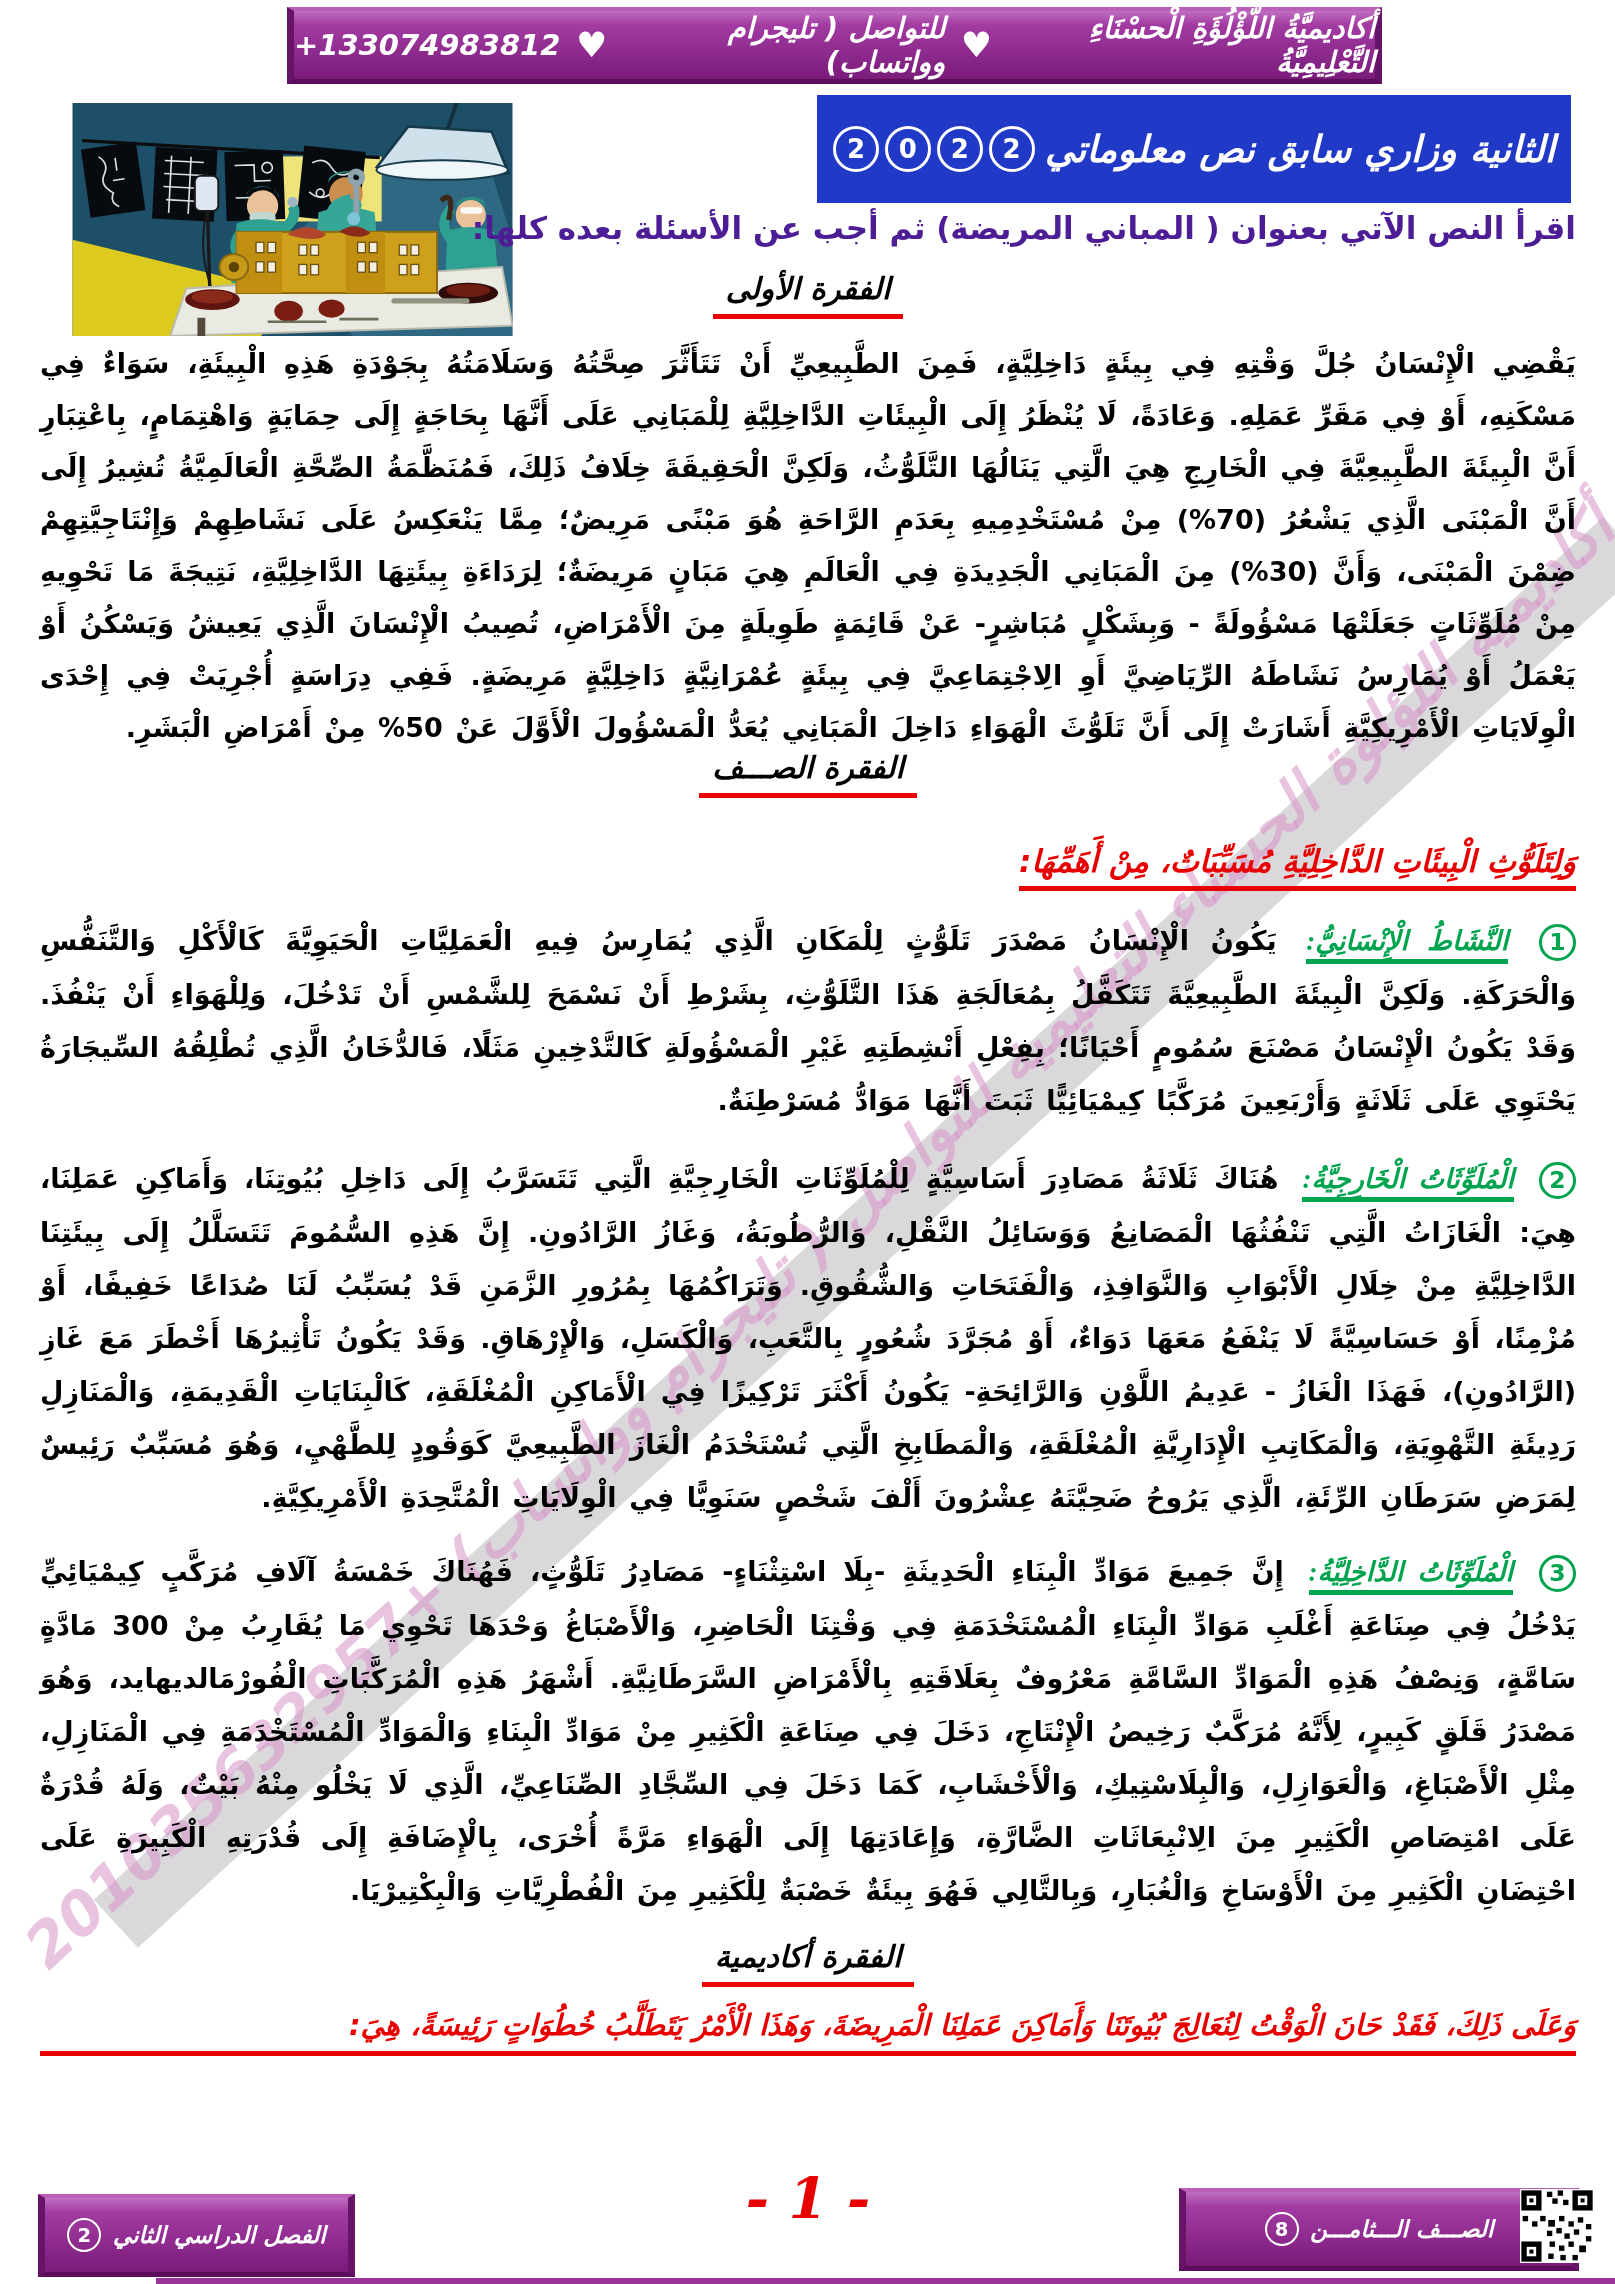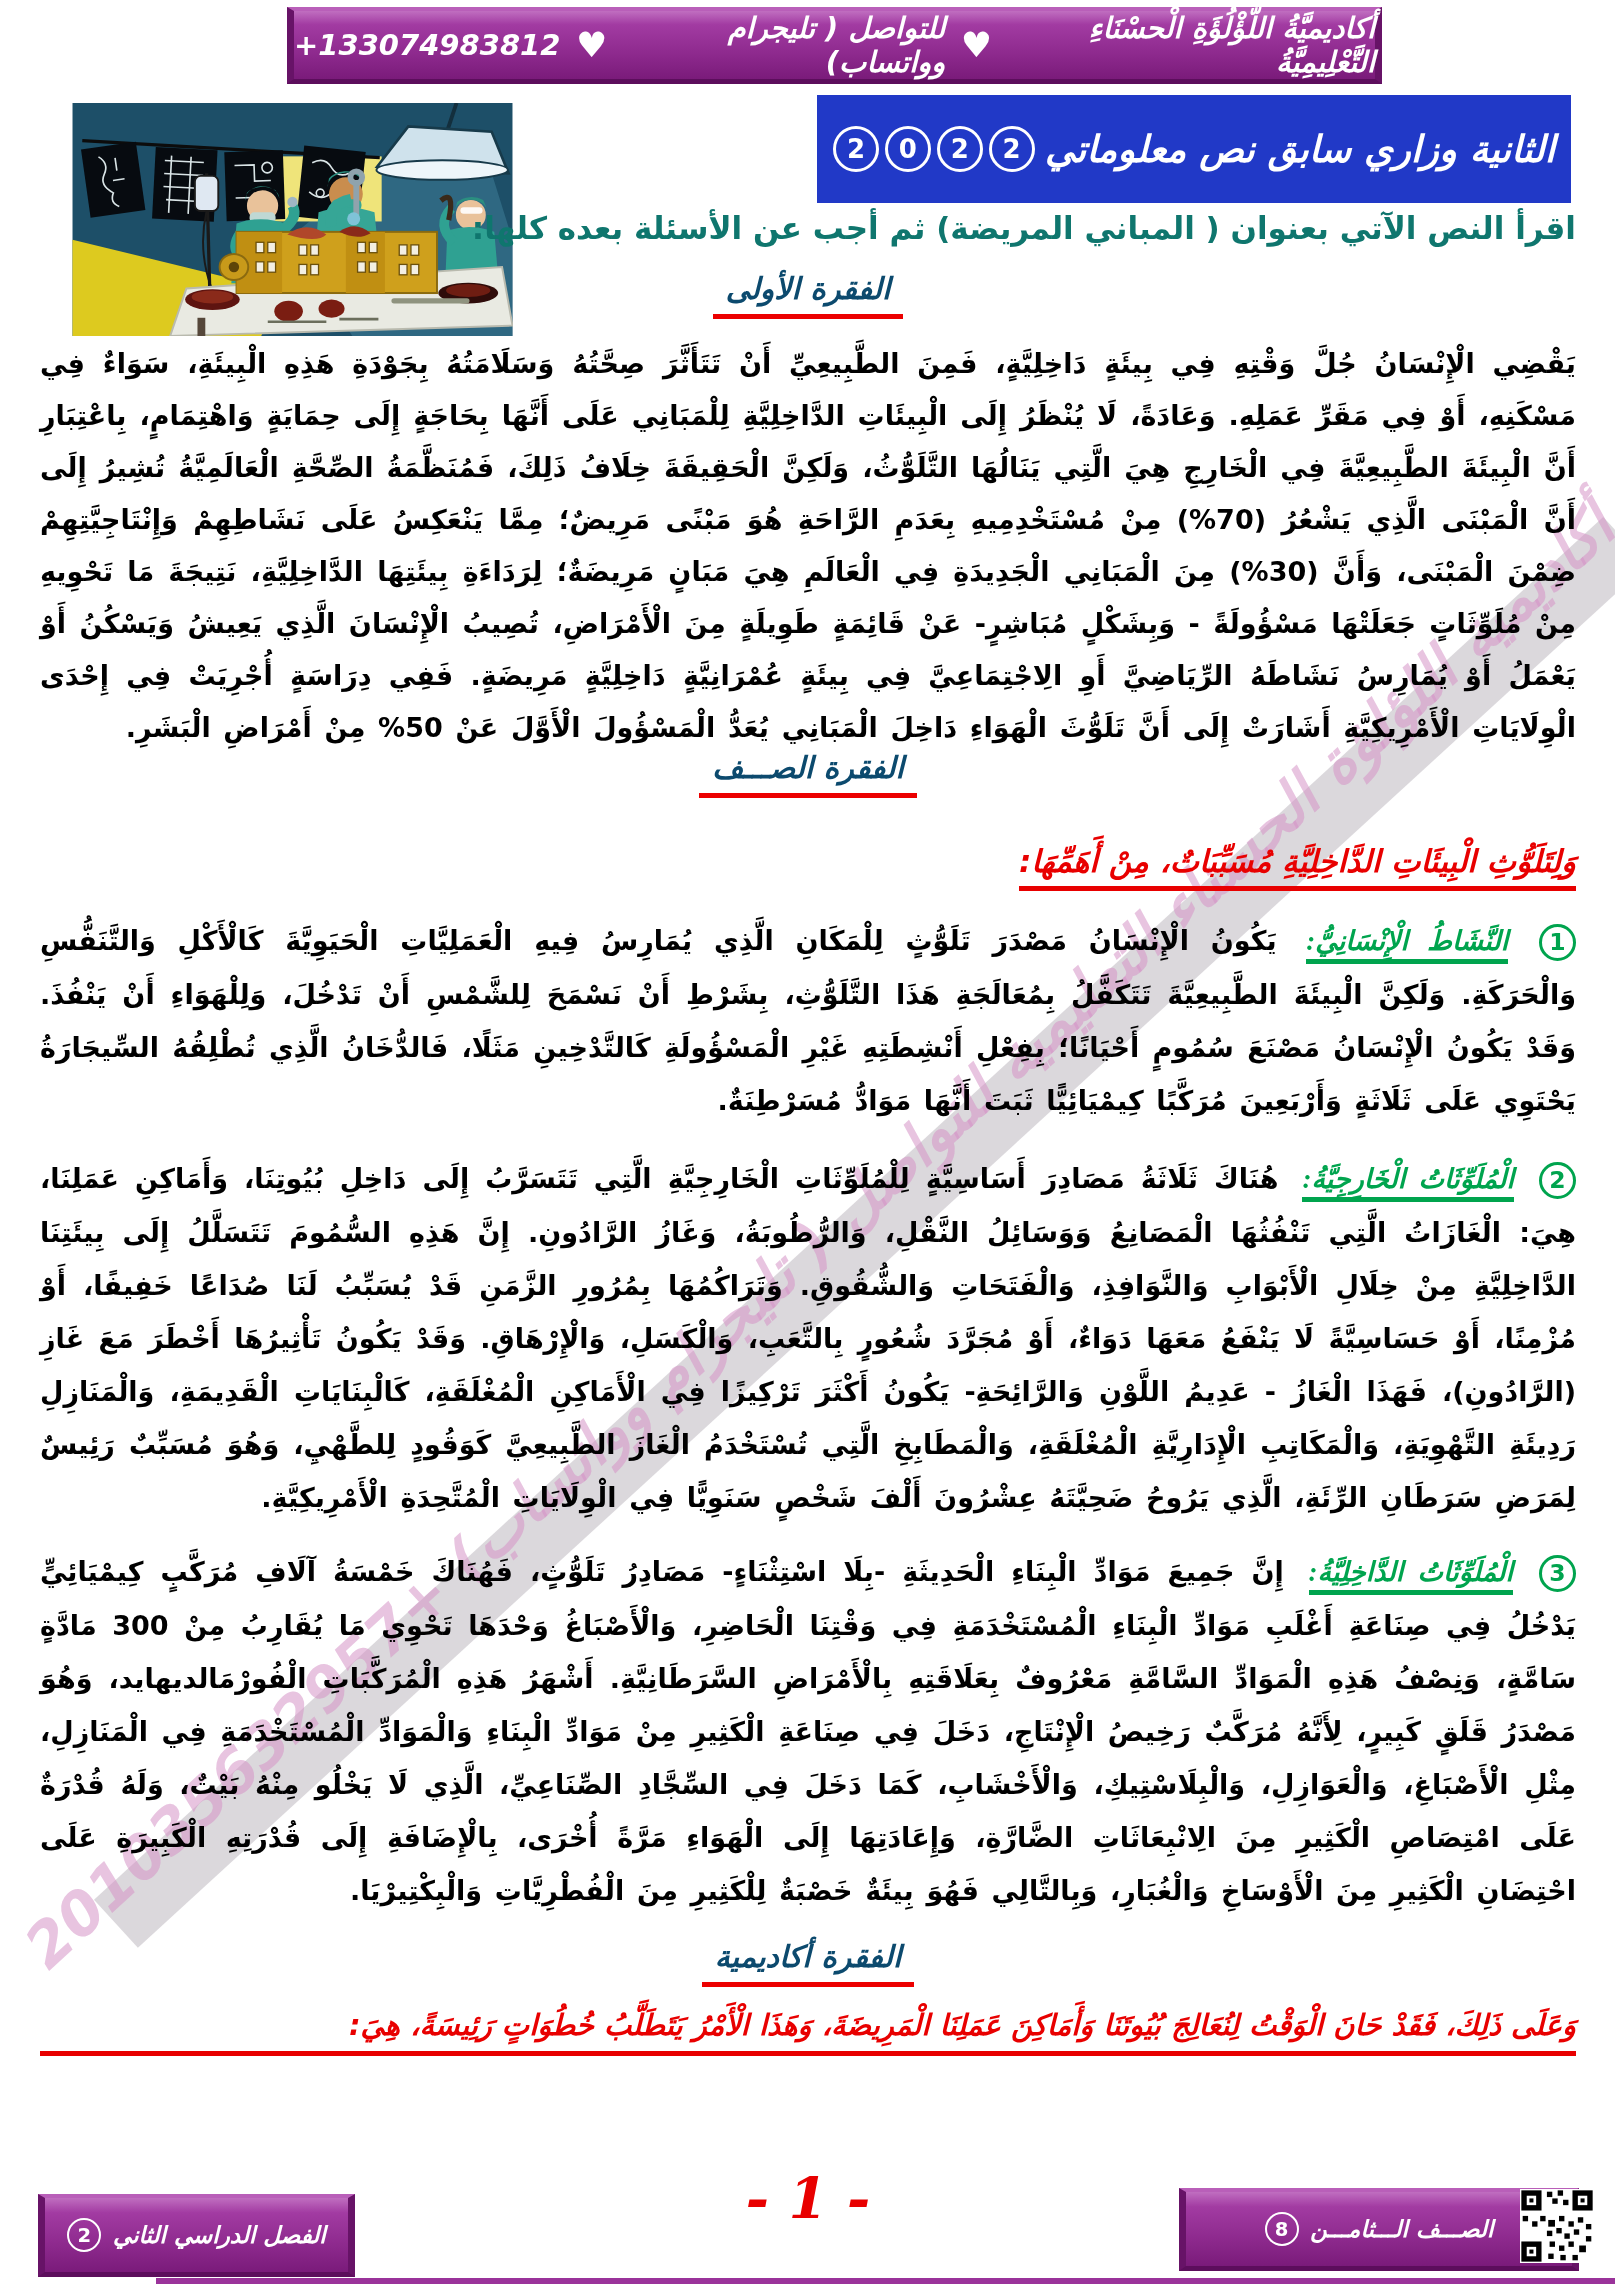--- a/index.html
+++ b/index.html
@@ -23,23 +23,23 @@
   
   .exam-bar{position:absolute;left:817px;top:95px;width:754px;height:108px;background:#2139c7;
             display:flex;align-items:center;justify-content:center;gap:10.4px;
             color:#fff;font-weight:bold;font-size:37px;font-style:italic;}
   .year{display:flex;direction:ltr;gap:5.9px;}
   .year-chip{display:inline-flex;align-items:center;justify-content:center;width:40px;height:40px;
              border:3.9px solid #fff;border-radius:50%;font-size:26px;color:#fff;font-style:normal;}
   
   .cartoon{position:absolute;left:72px;top:103px;width:441px;height:233px;}
   
-  .intro{position:absolute;right:40px;top:210px;font-size:31px;font-weight:bold;color:#0f766e;}
+  .intro{position:absolute;right:40px;top:210px;font-size:31px;font-weight:bold;color:#4c1d95;}
   .sec-title{position:absolute;left:0;width:100%;text-align:center;}
-  .red-underlined{display:inline-block;color:#0c4a6e;font-weight:bold;font-style:italic;font-size:30px;
+  .red-underlined{display:inline-block;color:#000000;font-weight:bold;font-style:italic;font-size:30px;
                   border-bottom:5.9px solid #ec0000;padding:0 13px 7.8px;}
   #sec1-title{top:271px;} #sec2-title{top:750px;} #sec3-title{top:1939px;}
   .body-text{position:absolute;left:40px;right:40px;margin:0;text-align:justify;font-weight:bold;color:#000;
              font-size:27px;line-height:53px;word-spacing:3.3px;}
   #para1{top:338px;line-height:52px;}
   #item1{top:914px;} #item2{top:1152px;} #item3{top:1545px;}
   .lead-red{position:absolute;margin:0;color:#e80000;font-weight:bold;font-style:italic;text-align:center;}
   #sec2-lead{top:843px;right:40px;font-size:31px;border-bottom:5.9px solid #e80000;padding-bottom:6.5px;}
   #sec3-lead{top:2008px;right:40px;left:40px;font-size:29px;text-align:right;
              border-bottom:5.9px solid #e80000;padding-bottom:9px;}

